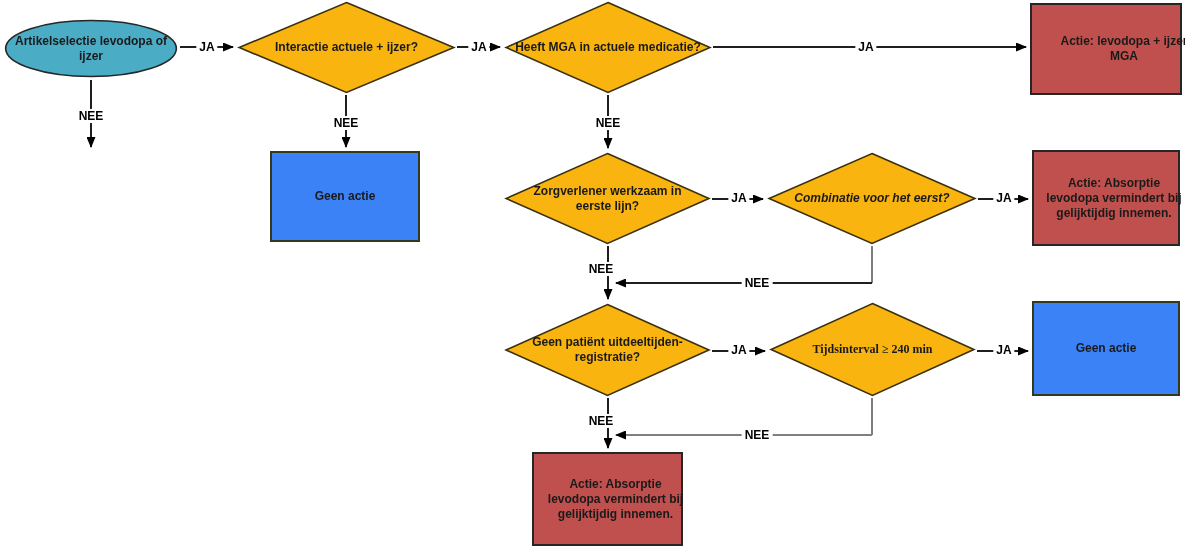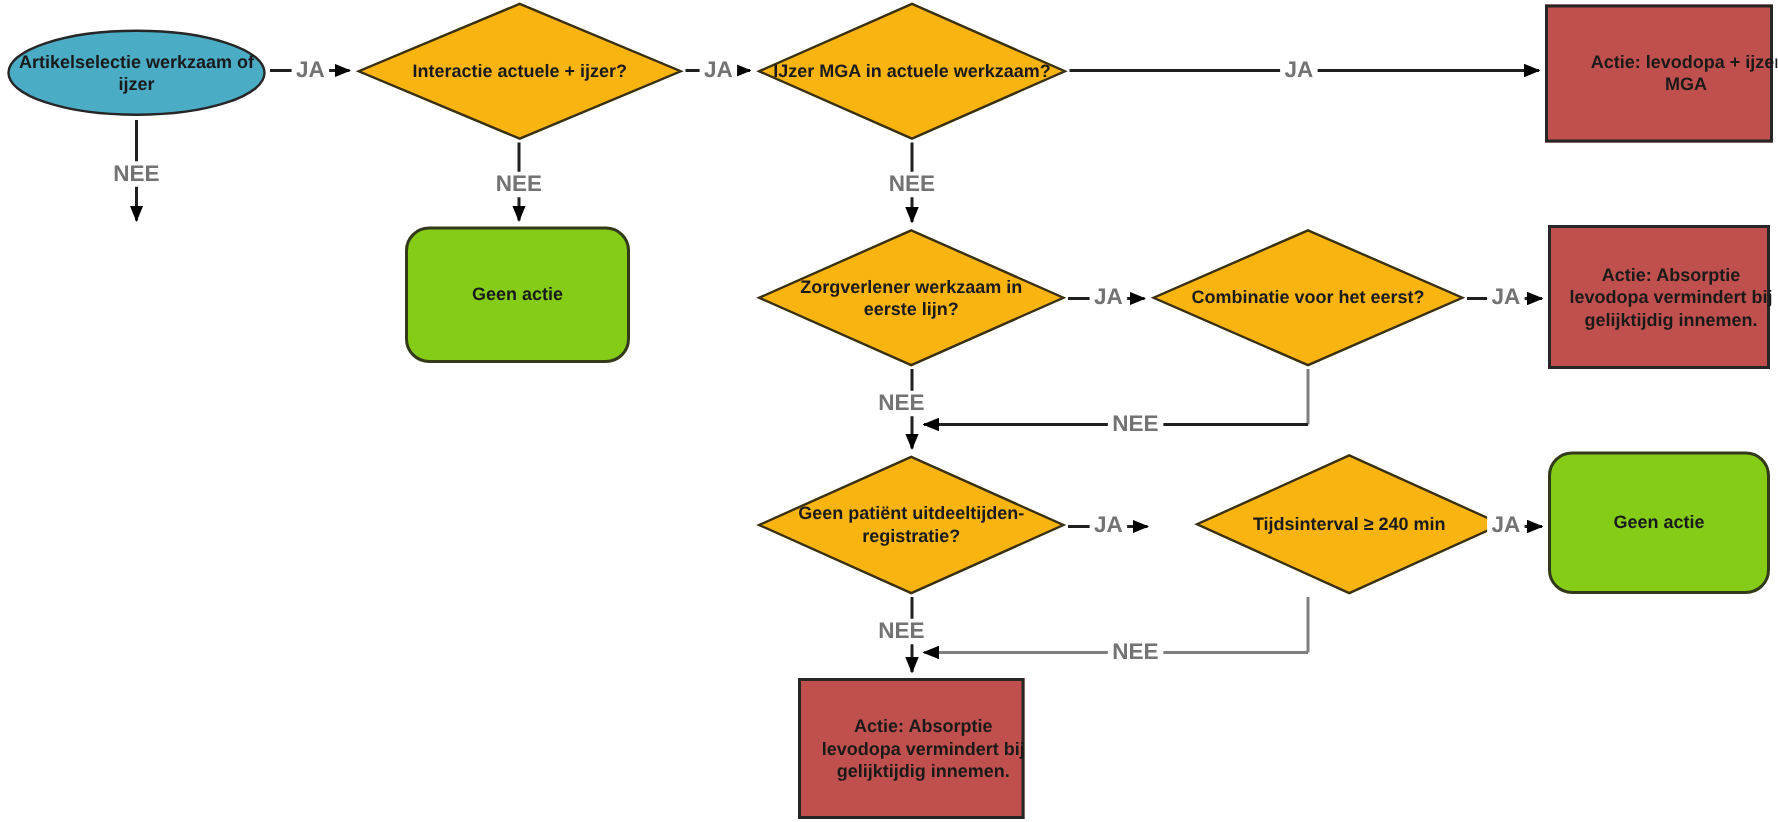--- a/index.html
+++ b/index.html
@@ -12,27 +12,27 @@
   .edge.gray{stroke:#7f7f7f;}
   .node{position:absolute;}
   .node svg.shape{position:absolute;left:0;top:0;width:100%;height:100%;display:block;}
   .node .label{
     position:absolute;inset:0;display:flex;align-items:center;justify-content:center;
     text-align:center;font-size:12px;font-weight:bold;color:#1a1a1a;line-height:1.25;
   }
   .rect-node{box-sizing:border-box;border:2px solid #262626;}
   .rect-node .label{position:static;width:100%;height:100%;}
   .rect-node.action{background:#C0504D;}
-  .rect-node.ok{background:#84cc16;border-color:#333a1c;border-radius:16px;}
+  .rect-node.ok{background:#3b82f6;border-color:#333a1c;}
   .shape-ellipse{fill:#ffffff;stroke:#262626;stroke-width:1.6;vector-effect:non-scaling-stroke;}
   .shape-ellipse.start{fill:#4BACC6;}
   .shape-diamond{fill:#F9B40F;stroke:#39300f;stroke-width:1.6;vector-effect:non-scaling-stroke;}
   .edge-label{
     position:absolute;transform:translate(-50%,-50%);background:#ffffff;
-    padding:0 3px;font-size:15px;font-weight:bold;color:#737373;white-space:nowrap;
+    padding:0 3px;font-size:12px;font-weight:bold;color:#000000;white-space:nowrap;
   }
   .pad-sm{padding:0 8px;}
   .pad-md{padding:0 18px;}
   .pad-lg{padding:0 26px;}
   .nowrap{white-space:nowrap;}
 </style>
 </head>
 <body>
 
 <div class="canvas">
@@ -58,72 +58,72 @@
     <line class="edge" x1="977" y1="351" x2="1028" y2="351" marker-end="url(#ah)"></line>
     <line class="edge" x1="608" y1="398" x2="608" y2="448" marker-end="url(#ah)"></line>
     <line class="edge gray" x1="872" y1="398" x2="872" y2="435"></line>
     <line class="edge gray" x1="872" y1="435" x2="616" y2="435" marker-end="url(#ah)"></line>
   </svg>
 
   <div class="node" style="left:3px;top:19px;width:176px;height:59px;">
     <svg class="shape" viewBox="0 0 100 60" preserveAspectRatio="none">
       <ellipse class="shape-ellipse start" cx="50" cy="30" rx="48.5" ry="28.5"></ellipse>
     </svg>
-    <div class="label pad-sm">Artikelselectie werkzaam of ijzer</div>
+    <div class="label pad-sm">Artikelselectie levodopa of ijzer</div>
   </div>
 
 
   <div class="node" style="left:237px;top:1px;width:219px;height:93px;">
     <svg class="shape" viewBox="0 0 100 60" preserveAspectRatio="none">
       <polygon class="shape-diamond" points="50,1 99,30 50,59 1,30"></polygon>
     </svg>
     <div class="label nowrap">Interactie actuele + ijzer?</div>
   </div>
 
   <div class="node" style="left:504px;top:1px;width:208px;height:93px;">
     <svg class="shape" viewBox="0 0 100 60" preserveAspectRatio="none">
       <polygon class="shape-diamond" points="50,1 99,30 50,59 1,30"></polygon>
     </svg>
-    <div class="label nowrap">IJzer MGA in actuele werkzaam?</div>
+    <div class="label nowrap">Heeft MGA in actuele medicatie?</div>
   </div>
 
   <div class="node rect-node action" style="left:1030px;top:3px;width:152px;height:92px;">
     <div class="label pad-md">Actie: levodopa + ijzer MGA</div>
   </div>
 
   <div class="node rect-node ok" style="left:270px;top:151px;width:150px;height:91px;">
     <div class="label nowrap">Geen actie</div>
   </div>
 
   <div class="node" style="left:504px;top:152px;width:207px;height:93px;">
     <svg class="shape" viewBox="0 0 100 60" preserveAspectRatio="none">
       <polygon class="shape-diamond" points="50,1 99,30 50,59 1,30"></polygon>
     </svg>
     <div class="label pad-lg">Zorgverlener werkzaam in eerste lijn?</div>
   </div>
 
-  <div class="node" style="left:767px;top:152px;width:210px;height:93px;">
+  <div class="node" style="left:767px;top:152px;width:210px;height:93px;font-style:italic;">
     <svg class="shape" viewBox="0 0 100 60" preserveAspectRatio="none">
       <polygon class="shape-diamond" points="50,1 99,30 50,59 1,30"></polygon>
     </svg>
     <div class="label nowrap">Combinatie voor het eerst?</div>
   </div>
 
   <div class="node rect-node action" style="left:1032px;top:150px;width:148px;height:96px;">
     <div class="label pad-sm">Actie: Absorptie levodopa vermindert bij gelijktijdig innemen.</div>
   </div>
 
   <div class="node" style="left:504px;top:303px;width:207px;height:94px;">
     <svg class="shape" viewBox="0 0 100 60" preserveAspectRatio="none">
       <polygon class="shape-diamond" points="50,1 99,30 50,59 1,30"></polygon>
     </svg>
     <div class="label pad-md">Geen patiënt uitdeeltijden-registratie?</div>
   </div>
 
-  <div class="node" style="left:796px;top:302px;width:207px;height:95px;">
+  <div class="node" style="left:769px;top:302px;width:207px;height:95px;font-family:Liberation Serif, serif;">
     <svg class="shape" viewBox="0 0 100 60" preserveAspectRatio="none">
       <polygon class="shape-diamond" points="50,1 99,30 50,59 1,30"></polygon>
     </svg>
     <div class="label nowrap">Tijdsinterval ≥ 240 min</div>
   </div>
 
   <div class="node rect-node ok" style="left:1032px;top:301px;width:148px;height:95px;">
     <div class="label nowrap">Geen actie</div>
   </div>
 

